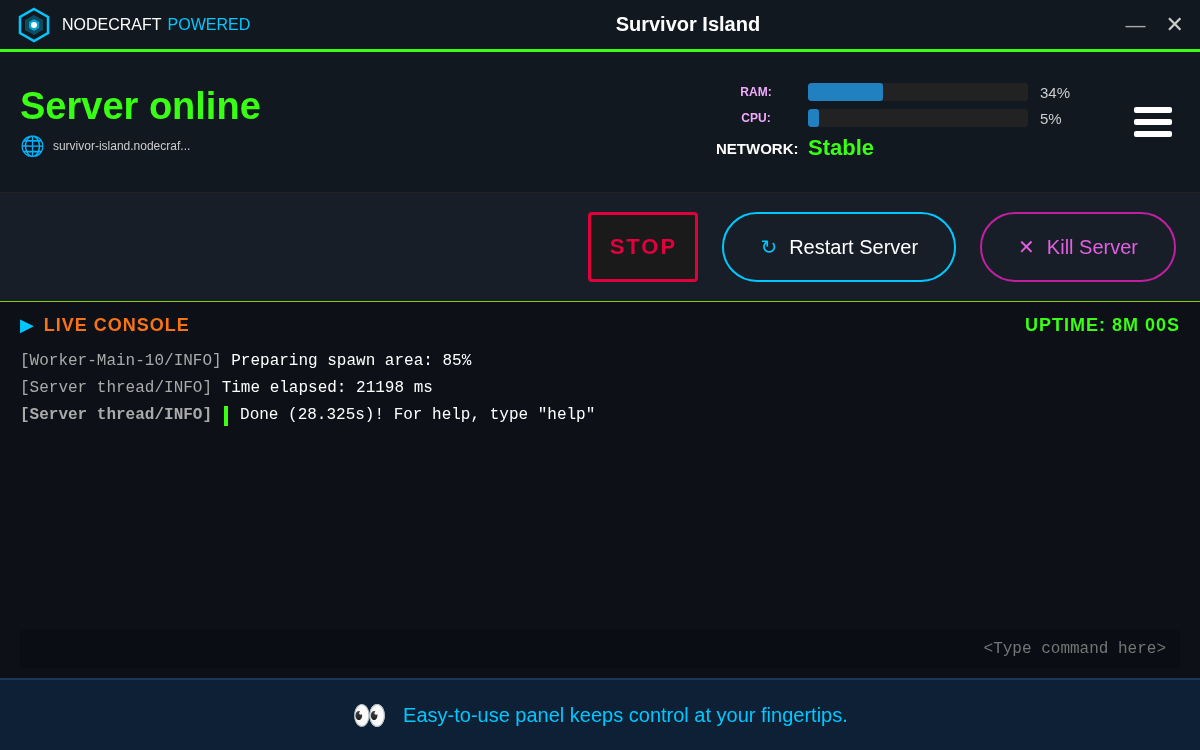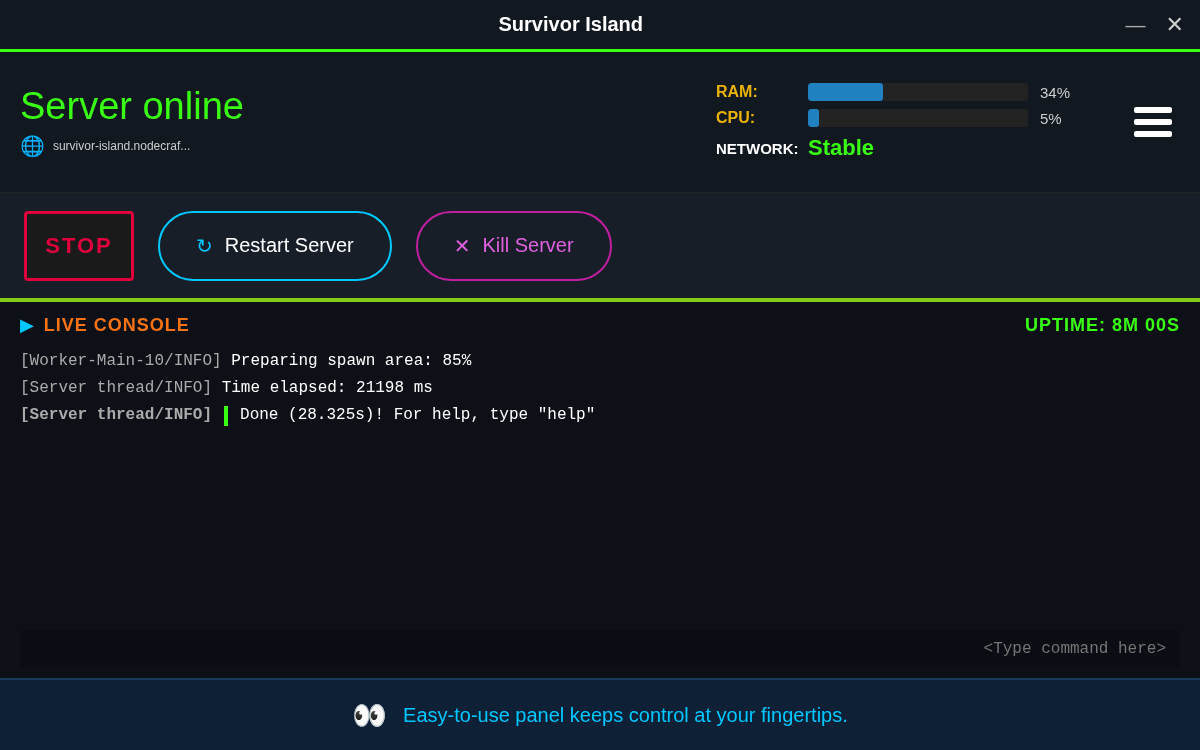--- a/index.html
+++ b/index.html
@@ -70,21 +70,21 @@
       height: 140px;
       flex-shrink: 0;
       gap: 20px;
     }
     #status-left {
       flex: 1;
     }
     #server-online-label {
       color: #39ff14;
       font-size: 38px;
-      font-weight: 400;
+      font-weight: 700;
       line-height: 1.1;
     }
     #server-address-row {
       display: flex;
       align-items: center;
       gap: 8px;
       margin-top: 6px;
     }
     #globe-icon {
       color: #00c8ff;
@@ -99,25 +99,25 @@
       flex-direction: column;
       gap: 8px;
       min-width: 380px;
     }
     .stat-row {
       display: flex;
       align-items: center;
       gap: 12px;
     }
     .stat-label {
-      color: #eab308;
-      font-size: 16px;
+      color: #f0abfc;
+      font-size: 12px;
       font-weight: 700;
       width: 80px;
-      text-align: left;
+      text-align: center;
     }
     .progress-bar-bg {
       background: #222;
       border-radius: 3px;
       height: 18px;
       width: 220px;
       overflow: hidden;
     }
     .progress-bar-fill {
       height: 100%;
@@ -164,21 +164,22 @@
     
     #controls-area {
       background: #181e28;
       display: flex;
       align-items: center;
       padding: 20px 24px;
       height: 110px;
       flex-shrink: 0;
       gap: 24px;
       border-top: 1px solid #222;
-      border-bottom: 4px solid #84cc16;
+      border-bottom: 1px solid #84cc16;
+      justify-content: flex-end;
     }
     #stop-btn {
       width: 110px;
       height: 70px;
       background: #1a1a1a;
       border: 3px solid #e0003c;
       color: #e0003c;
       font-size: 22px;
       font-weight: 700;
       letter-spacing: 2px;
@@ -332,20 +333,32 @@
     #footer-text {
       color: #00c8ff;
       font-size: 20px;
       font-weight: 500;
     }
   </style>
 </head>
 <body>
 
 <div id="title-bar">
+  <div id="logo-area">
+
+    <svg id="logo-icon" viewBox="0 0 36 36" xmlns="http://www.w3.org/2000/svg">
+      <polygon points="18,2 32,10 32,26 18,34 4,26 4,10" fill="none" stroke="#00c8ff" stroke-width="2.5"></polygon>
+      <polygon points="18,8 27,13 27,23 18,28 9,23 9,13" fill="#00c8ff" opacity="0.3"></polygon>
+      <polygon points="18,12 23,15 23,21 18,24 13,21 13,15" fill="#00c8ff" opacity="0.7"></polygon>
+      <circle cx="18" cy="18" r="3" fill="#ffffff"></circle>
+    </svg>
+    <div>
+      <span id="brand-nodecraft">NODECRAFT</span><span id="brand-powered">POWERED</span>
+    </div>
+  </div>
   <div id="window-title">Survivor Island</div>
   <div id="window-controls">
     <button id="minimize-btn">—</button>
     <button id="close-btn">✕</button>
   </div>
 </div>
 
 <div id="status-bar">
   <div id="status-left">
     <div id="server-online-label">Server online</div>

